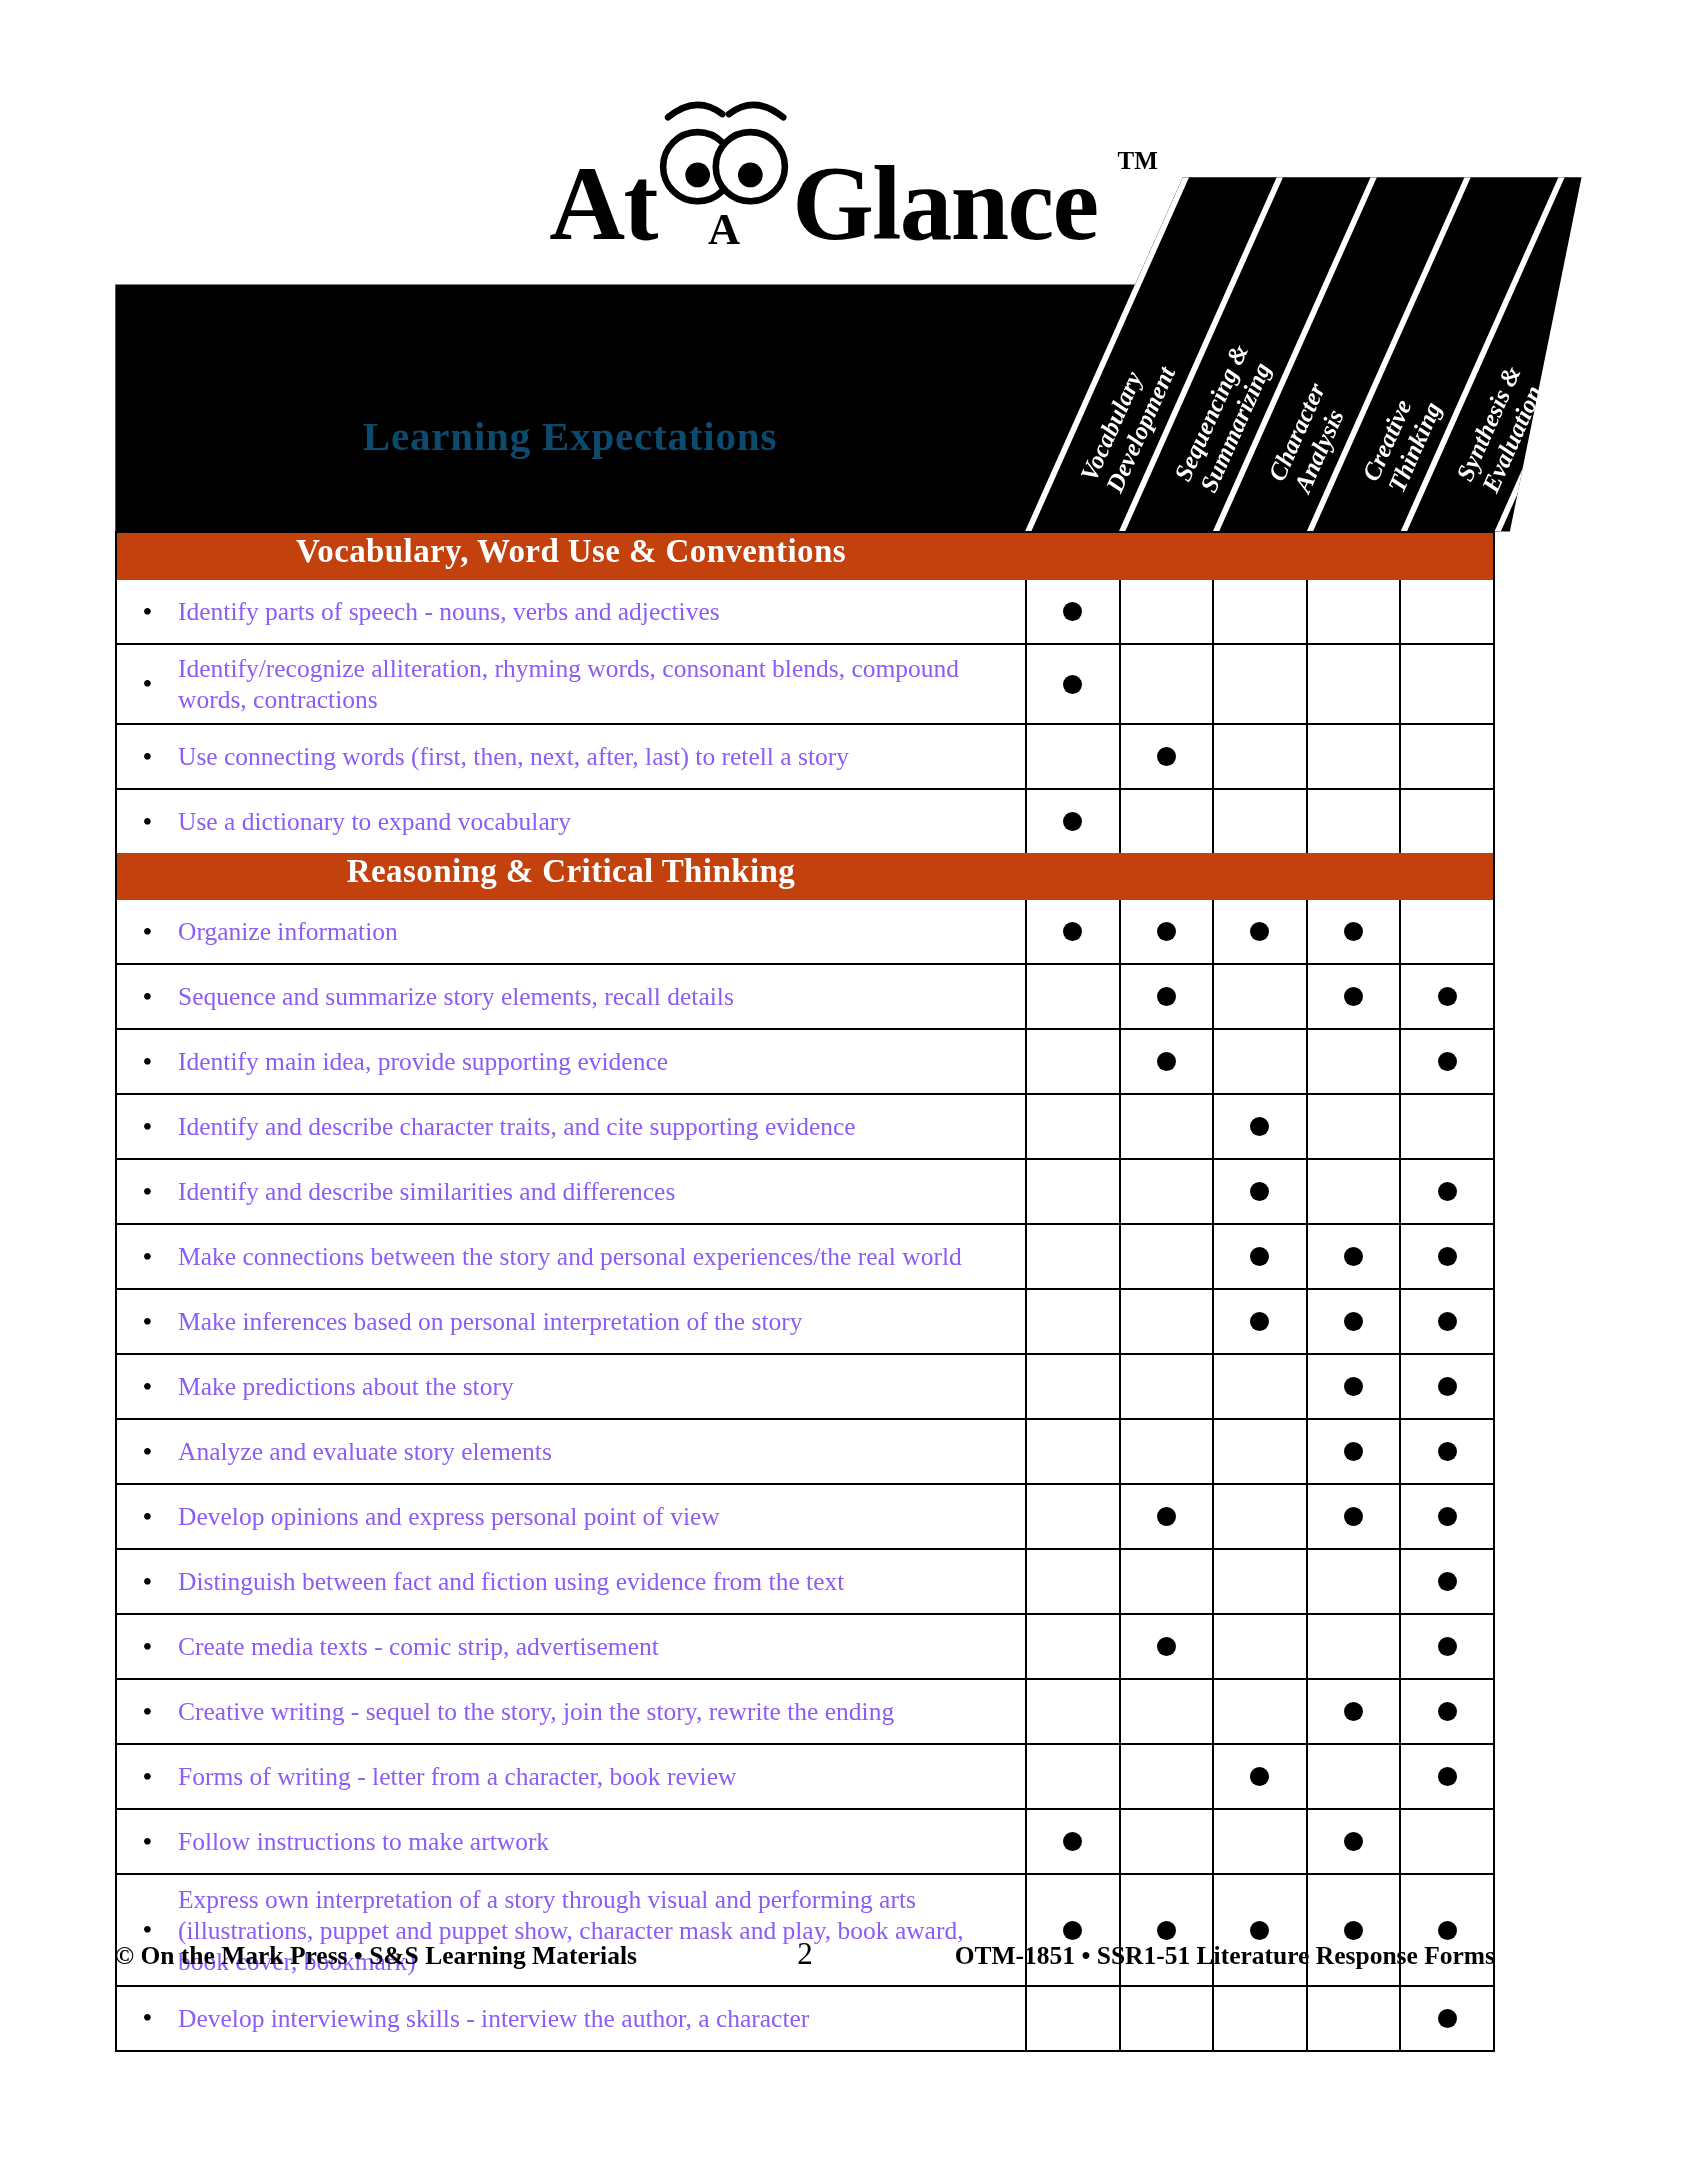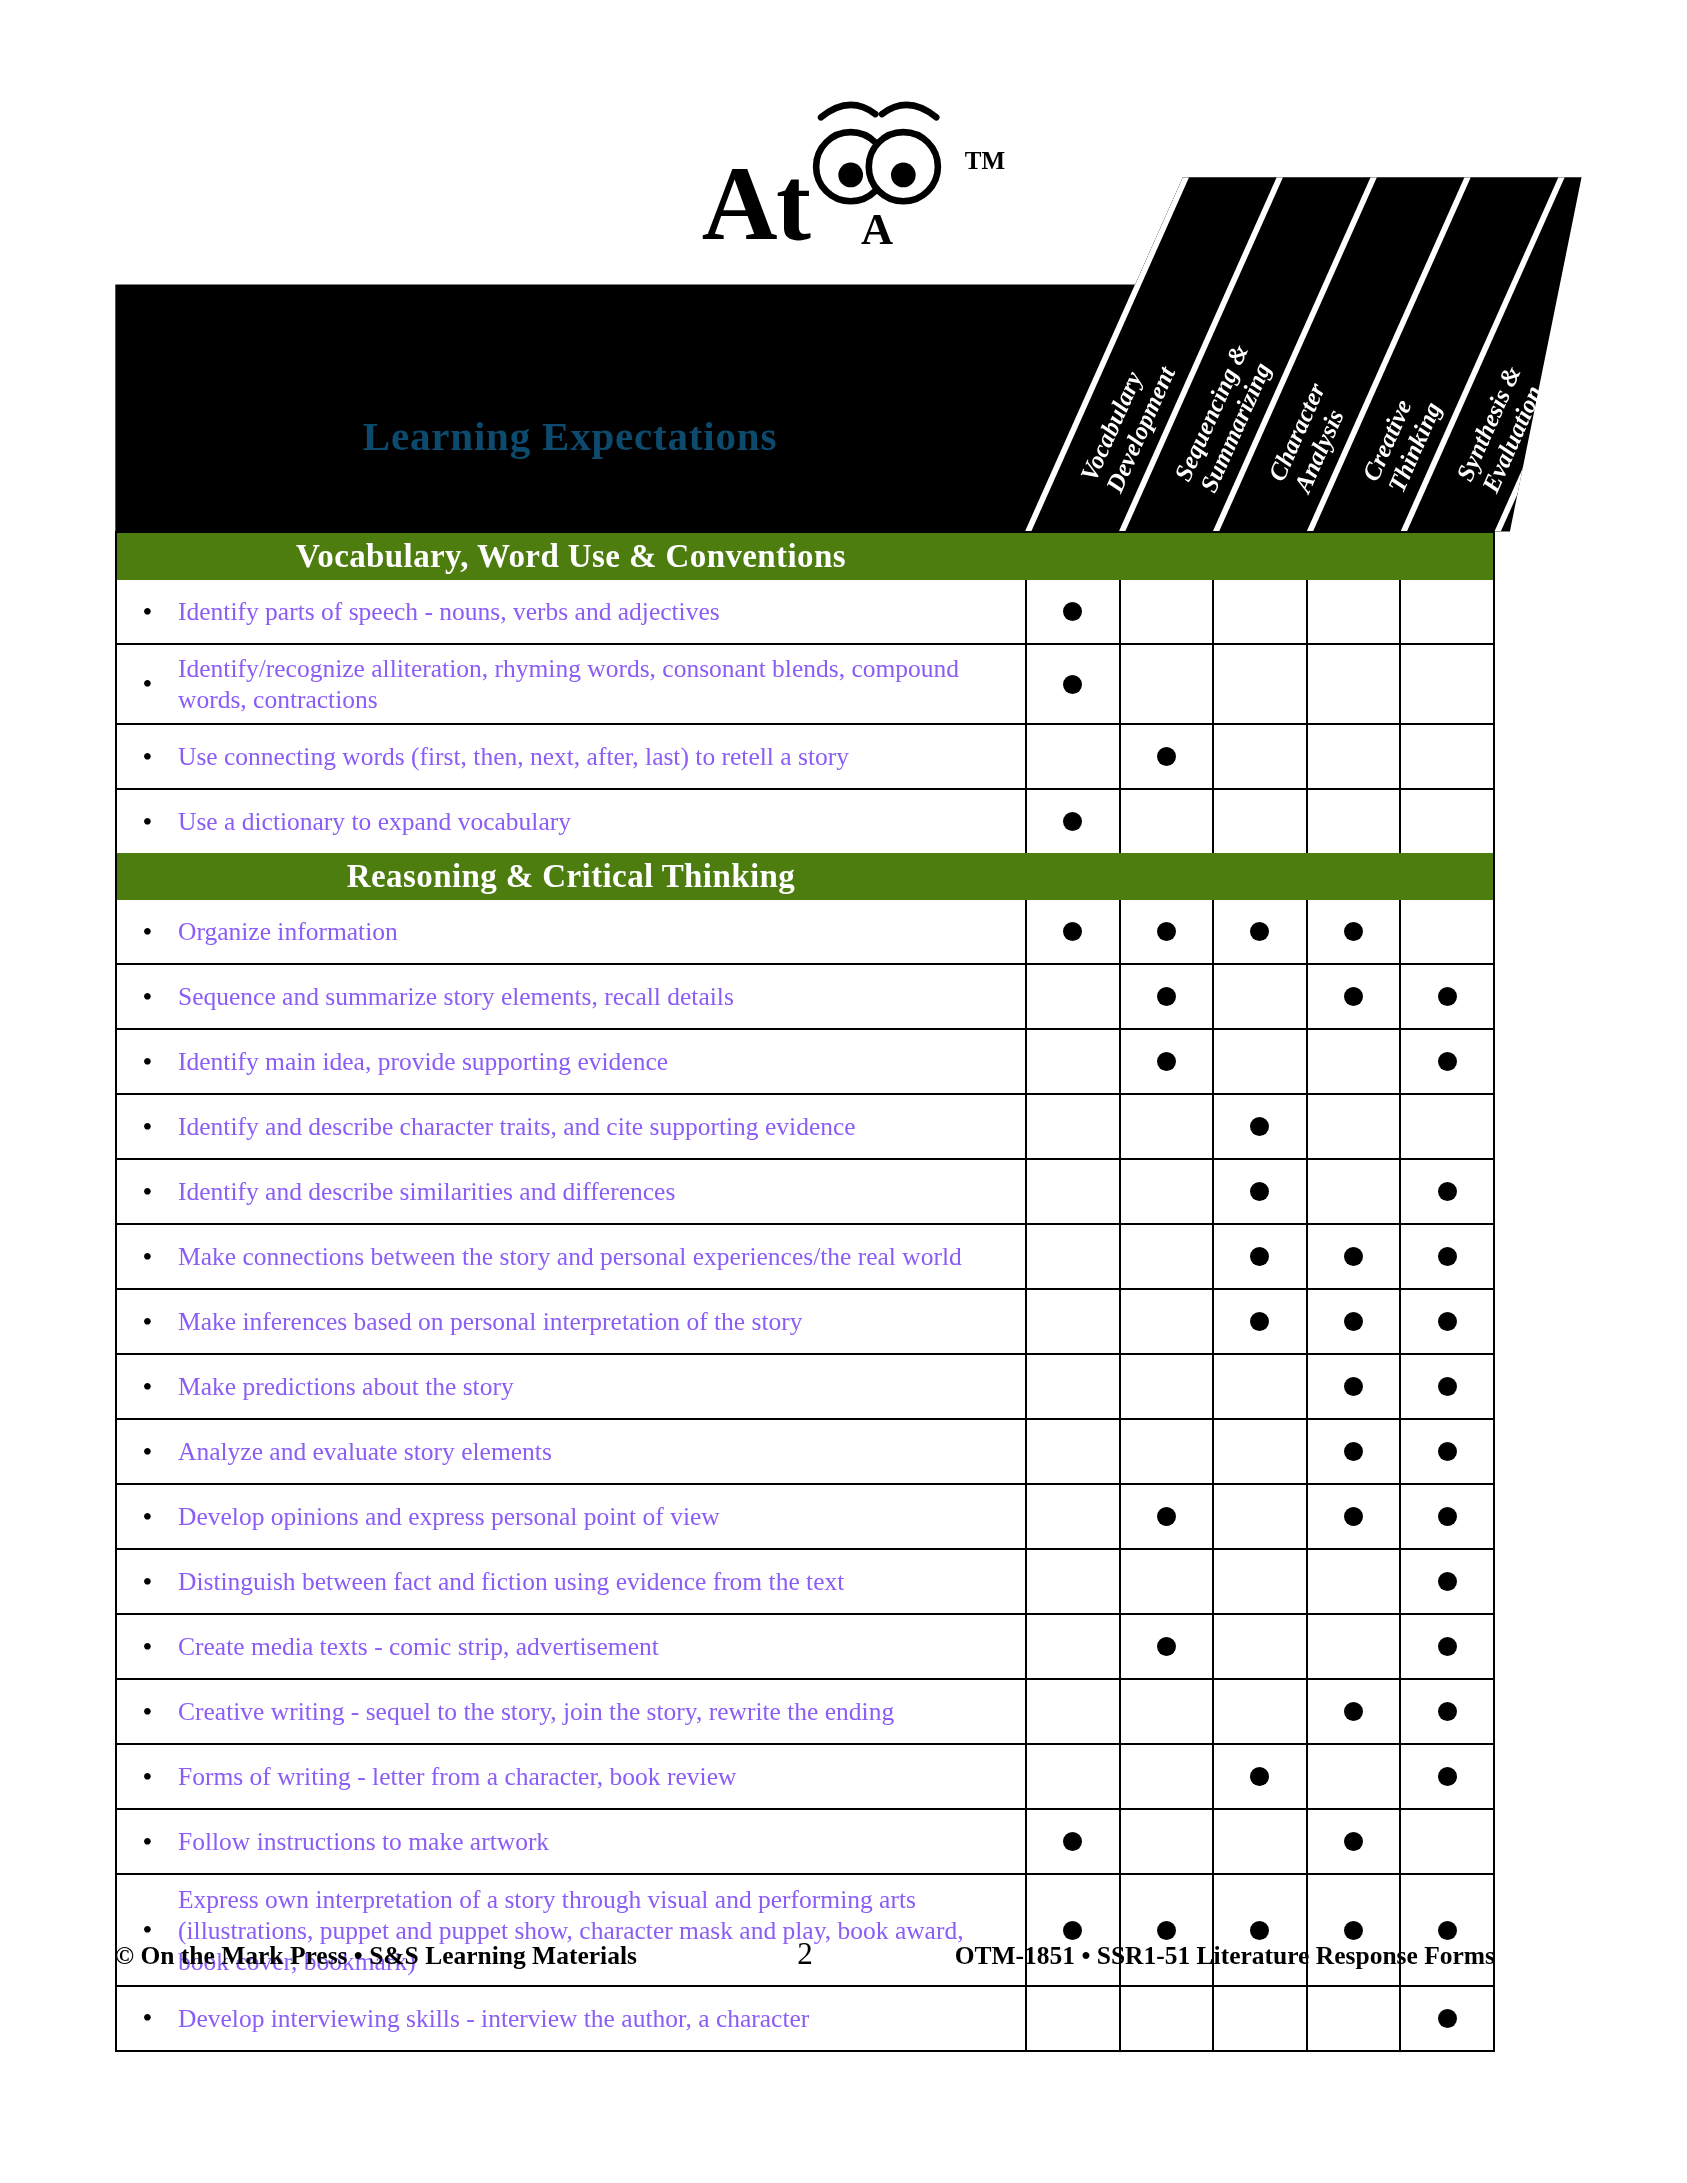--- a/index.html
+++ b/index.html
@@ -35,22 +35,22 @@
     font-size:25px; line-height:28px; white-space:nowrap;
     transform:rotate(-66deg); transform-origin:0 0;
   }
 
   
   .otable {
     position:absolute; left:115px; top:531px; width:1380px;
     border:2.5px solid #000; box-sizing:border-box; background:#fff;
   }
   .section-bar {
-    background:#4d7c0f; color:#fff; min-height:47px;
-    display:flex; align-items:center;
+    background:#c2410c; color:#fff; min-height:47px;
+    display:flex; align-items:flex-start;
   }
   .section-title {
     width:908px; text-align:center; font-weight:bold; font-size:33px;
     letter-spacing:0.4px;
   }
   .t-row {
     display:grid; grid-template-columns:908px repeat(5, 1fr);
     border-top:2.1px solid #000;
   }
   .section-bar + .t-row { border-top:none; }
@@ -88,20 +88,21 @@
       <svg width="142" height="158" viewBox="0 0 172 192" xmlns="http://www.w3.org/2000/svg">
         <text x="86" y="186" text-anchor="middle" font-family="Liberation Serif, serif" font-weight="bold" font-size="54" fill="#000">A</text>
         <path d="M18,32 Q52,4 84,28" fill="none" stroke="#000" stroke-width="8" stroke-linecap="round"></path>
         <path d="M92,28 Q124,4 158,32" fill="none" stroke="#000" stroke-width="8" stroke-linecap="round"></path>
         <circle cx="54" cy="92" r="42" fill="#fff" stroke="#000" stroke-width="8"></circle>
         <circle cx="118" cy="92" r="42" fill="#fff" stroke="#000" stroke-width="8"></circle>
         <circle cx="54" cy="102" r="15" fill="#000"></circle>
         <circle cx="118" cy="102" r="15" fill="#000"></circle>
       </svg>
     </span>
+    <span class="title-word">Glance</span>
     <span class="tm-sup">TM</span>
   </div>
 
   <svg class="band-svg" viewBox="0 0 2048 700" xmlns="http://www.w3.org/2000/svg">
     <defs>
       <clipPath id="bandclip">
         <polygon points="140,345 1378,345 1436,215 1920,215 1833,645 140,645"></polygon>
       </clipPath>
     </defs>
     <polygon points="140,345 1378,345 1436,215 1920,215 1833,645 140,645" fill="#000"></polygon>

